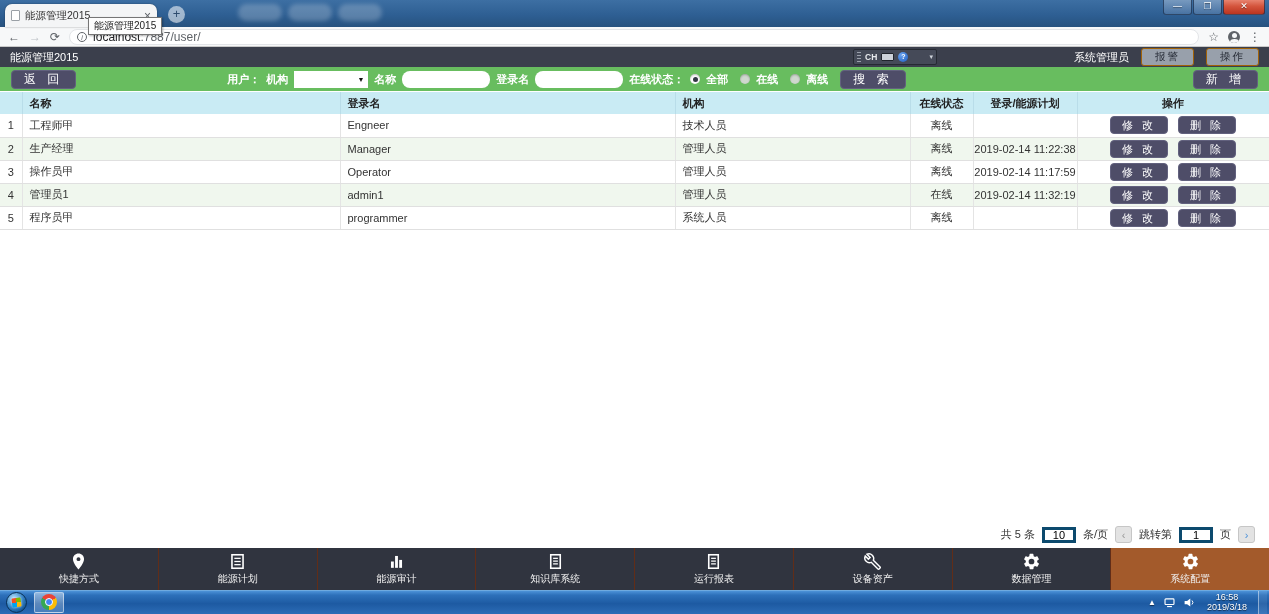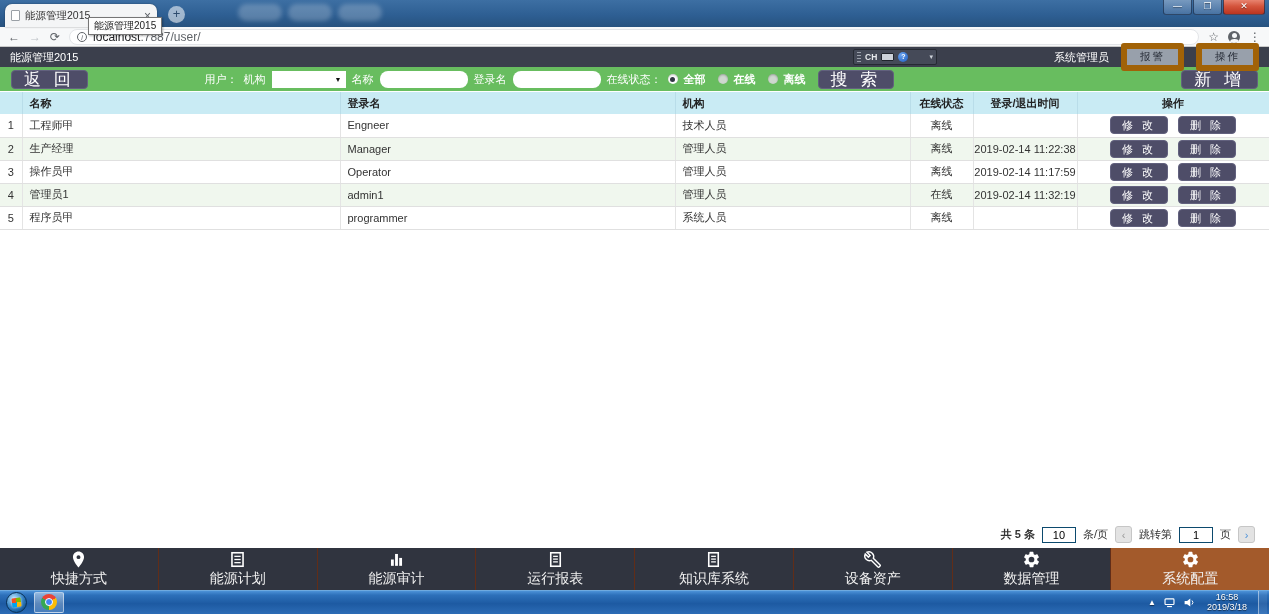--- a/index.html
+++ b/index.html
@@ -50,29 +50,29 @@
   .ime-bar { position:absolute; left:853px; top:2px; height:16px; width:84px; background:#454a58;
     border:1px solid #262a33; border-radius:2px; display:flex; align-items:center; padding:0 3px; gap:4px; }
   .ime-grip { width:4px; height:10px; background:repeating-linear-gradient(180deg,#9aa0ab 0 1px,transparent 1px 3px); }
   .ime-lang { color:#e8eaee; font-size:8.5px; font-weight:bold; }
   .ime-kbd { width:13px; height:8px; background:#ccd1d9; border:1px solid #20242c; border-radius:1px; }
   .ime-help { width:10px; height:10px; border-radius:50%; background:radial-gradient(circle at 35% 30%,#6aa3f0,#1d5cc0);
     color:#fff; font-size:7px; font-weight:bold; text-align:center; line-height:10px; }
   .ime-caret { color:#cfd3da; font-size:7px; margin-left:auto; }
   .hdr-right { margin-left:auto; display:flex; align-items:center; gap:12px; }
   .role { color:#fff; font-size:11px; }
-  .hdr-btn { background:#98a0ab; border:6px solid #a16207; border-radius:3px; color:#272c37;
+  .hdr-btn { background:#98a0ab; border:1px solid #a16207; border-radius:3px; color:#272c37;
     font-size:10.5px; padding:1px 13px; letter-spacing:2px; }
 
   
   .filter-bar { height:25px; background:#68bd5f; display:flex; align-items:center; padding:0 11px; border-bottom:1px solid #fff; }
   .btn-slate { background:#4e4d68; color:#fff; border:1px solid #62617e; border-radius:4px;
-    font-size:17px; padding:2px 12px; letter-spacing:4px; line-height:13px; white-space:nowrap; }
+    font-size:12px; padding:2px 12px; letter-spacing:4px; line-height:13px; white-space:nowrap; }
   .fgroup { margin-left:auto; display:flex; align-items:center; gap:6px; }
-  .flabel { color:#fff; font-size:11px; font-weight:normal; white-space:nowrap; }
+  .flabel { color:#fff; font-size:11px; font-weight:bold; white-space:nowrap; }
   .fselect { width:74px; height:17px; background:#fff; display:flex; align-items:center; justify-content:flex-end; padding:0 4px; }
   .fselect .arrow { font-size:7px; color:#111; }
   .finput { width:88px; height:17px; border:none; border-radius:8px; background:#fff; font-size:11px; padding:0 7px; outline:none; }
   .radio { width:10px; height:10px; border-radius:50%; background:#cfd8cf; box-shadow:inset 0 1px 2px rgba(0,0,0,.25); flex:none; }
   .radio.checked { background:#fff; position:relative; }
   .radio.checked::after { content:''; position:absolute; left:2.5px; top:2.5px; width:5px; height:5px; border-radius:50%; background:#323844; }
   .rlabel { color:#fff; font-size:11px; font-weight:bold; margin-right:6px; }
   .add-btn { margin-left:287px; }
 
   
@@ -86,35 +86,35 @@
   tr.alt td { background:#f0f7ee; }
   td.num { text-align:center; color:#333; }
   .btn-action { background:#4e4d68; color:#fff; border:1px solid #62617e; border-radius:4px;
     font-size:11px; padding:2px 11px; letter-spacing:3px; margin:0 5px; line-height:12px; }
 
   .content-spacer { height:294px; background:#fff; }
 
   
   .pager { height:22px; display:flex; align-items:center; justify-content:flex-end; gap:7px;
     padding-right:14px; font-size:11px; color:#333; background:#fff; }
-  .pager .total { font-weight:bold; }
-  .pinput { width:34px; height:16px; border:1px solid #0c4a6e; text-align:center; font-size:11px; outline:none; }
+  .pager .total { font-weight:normal; }
+  .pinput { width:34px; height:16px; border:3px solid #0c4a6e; text-align:center; font-size:11px; outline:none; }
   .pbtn { width:17px; height:17px; background:#e3e3e3; border:1px solid #c6c6c6; border-radius:3px;
     font-size:11px; line-height:14px; text-align:center; color:#999; }
   .pbtn.next { color:#4a90d9; }
   .pager-gap { height:2px; background:#fff; }
 
   
   .bottom-nav { height:42px; background:#30343f; display:flex; }
   .nav-item { flex:1; display:flex; flex-direction:column; align-items:center; justify-content:center;
     border-right:1px solid #612d18; gap:1px; }
   .nav-item:last-child { border-right:none; }
   .nav-item.active { background:#a35a2b; }
   .nav-item svg { width:19px; height:19px; }
-  .nav-label { color:#f0f0f0; font-size:14px;text-align:center; }
+  .nav-label { color:#f0f0f0; font-size:10px;text-align:center; }
 
   
   .taskbar { height:24px; background:linear-gradient(180deg,#4c92d8 0%,#2d70ba 18%,#1d5aa2 55%,#2c6cb6 100%);
     display:flex; align-items:center; padding:0 2px; position:relative;
     border-top:1px solid #6eaae0; }
   .orb { width:21px; height:21px; border-radius:50%; margin:0 4px;
     background:radial-gradient(circle at 35% 28%,#b5e0fb,#3a87c8 48%,#0b4a8c 85%);
     border:1px solid #083055; position:relative; }
   .orb::after { content:''; position:absolute; left:5px; top:5.5px; width:9px; height:9px; border-radius:1px;
     background:conic-gradient(#7fba00 0 25%, #ffb900 25% 50%, #00a4ef 50% 75%, #f25022 75%);
@@ -217,21 +217,21 @@
         <col style="width:104px">
         <col style="width:192px">
     </colgroup>
     <tbody>
         <tr>
       <th></th>
       <th class="l">名称</th>
       <th class="l">登录名</th>
       <th class="l">机构</th>
       <th class="c">在线状态</th>
-      <th class="c">登录/退出时间</th>
+      <th class="c">登录/能源计划</th>
       <th class="c">操作</th>
     </tr>
     <tr>
       <td class="num">1</td>
       <td class="l">工程师甲</td>
       <td class="l">Engneer</td>
       <td class="l">技术人员</td>
       <td class="c">离线</td>
       <td class="c"></td>
       <td class="c"><button class="btn-action">修 改</button><button class="btn-action">删 除</button></td>
@@ -313,30 +313,30 @@
         </svg>
       <span class="nav-label">能源审计</span>
     </div>
     <div class="nav-item">
       <svg viewBox="0 0 24 24">
           <rect x="6" y="3.5" width="12" height="17" fill="none" stroke="#fff" stroke-width="2"></rect>
           <line x1="9" y1="8" x2="15" y2="8" stroke="#fff" stroke-width="1.6"></line>
           <line x1="9" y1="11.5" x2="15" y2="11.5" stroke="#fff" stroke-width="1.6"></line>
           <line x1="9" y1="15" x2="15" y2="15" stroke="#fff" stroke-width="1.6"></line>
         </svg>
-      <span class="nav-label">运行报表</span>
+      <span class="nav-label">知识库系统</span>
     </div>
     <div class="nav-item">
       <svg viewBox="0 0 24 24">
           <rect x="6" y="3.5" width="12" height="17" fill="none" stroke="#fff" stroke-width="2"></rect>
           <line x1="9" y1="8" x2="15" y2="8" stroke="#fff" stroke-width="1.6"></line>
           <line x1="9" y1="11.5" x2="15" y2="11.5" stroke="#fff" stroke-width="1.6"></line>
           <line x1="9" y1="15" x2="15" y2="15" stroke="#fff" stroke-width="1.6"></line>
         </svg>
-      <span class="nav-label">知识库系统</span>
+      <span class="nav-label">运行报表</span>
     </div>
     <div class="nav-item">
       <svg viewBox="0 0 24 24">
           <path fill="none" stroke="#fff" stroke-width="1.8" d="M21.6 18.9l-8.5-8.5c.8-2.1.4-4.6-1.4-6.4C9.9 2.2 7.2 1.8 5 2.8L9 6.8 6.8 9 2.8 5c-1 2.2-.6 4.9 1.2 6.7 1.8 1.8 4.3 2.2 6.4 1.4l8.5 8.5c.4.4 1 .4 1.3 0l1.4-1.4c.4-.3.4-.9 0-1.3z"></path>
         </svg>
       <span class="nav-label">设备资产</span>
     </div>
     <div class="nav-item">
       <svg viewBox="0 0 24 24">
           <path fill="#fff" d="M19.14 12.94c.04-.3.06-.61.06-.94s-.02-.64-.07-.94l2.03-1.58a.5.5 0 0 0 .12-.64l-1.92-3.32a.5.5 0 0 0-.61-.22l-2.39.96a7 7 0 0 0-1.62-.94l-.36-2.54a.5.5 0 0 0-.5-.42h-3.84a.5.5 0 0 0-.5.42l-.36 2.54c-.59.24-1.13.56-1.62.94l-2.39-.96a.5.5 0 0 0-.61.22L2.74 8.87a.5.5 0 0 0 .12.64l2.03 1.58c-.05.3-.07.63-.07.94s.02.64.07.94l-2.03 1.58a.5.5 0 0 0-.12.64l1.92 3.32c.14.24.42.34.61.22l2.39-.96c.5.38 1.03.7 1.62.94l.36 2.54c.04.24.25.42.5.42h3.84c.25 0 .46-.18.5-.42l.36-2.54c.59-.24 1.13-.56 1.62-.94l2.39.96c.23.09.47 0 .61-.22l1.92-3.32a.5.5 0 0 0-.12-.64l-2.01-1.58zM12 15.6a3.6 3.6 0 1 1 0-7.2 3.6 3.6 0 0 1 0 7.2z"></path>

